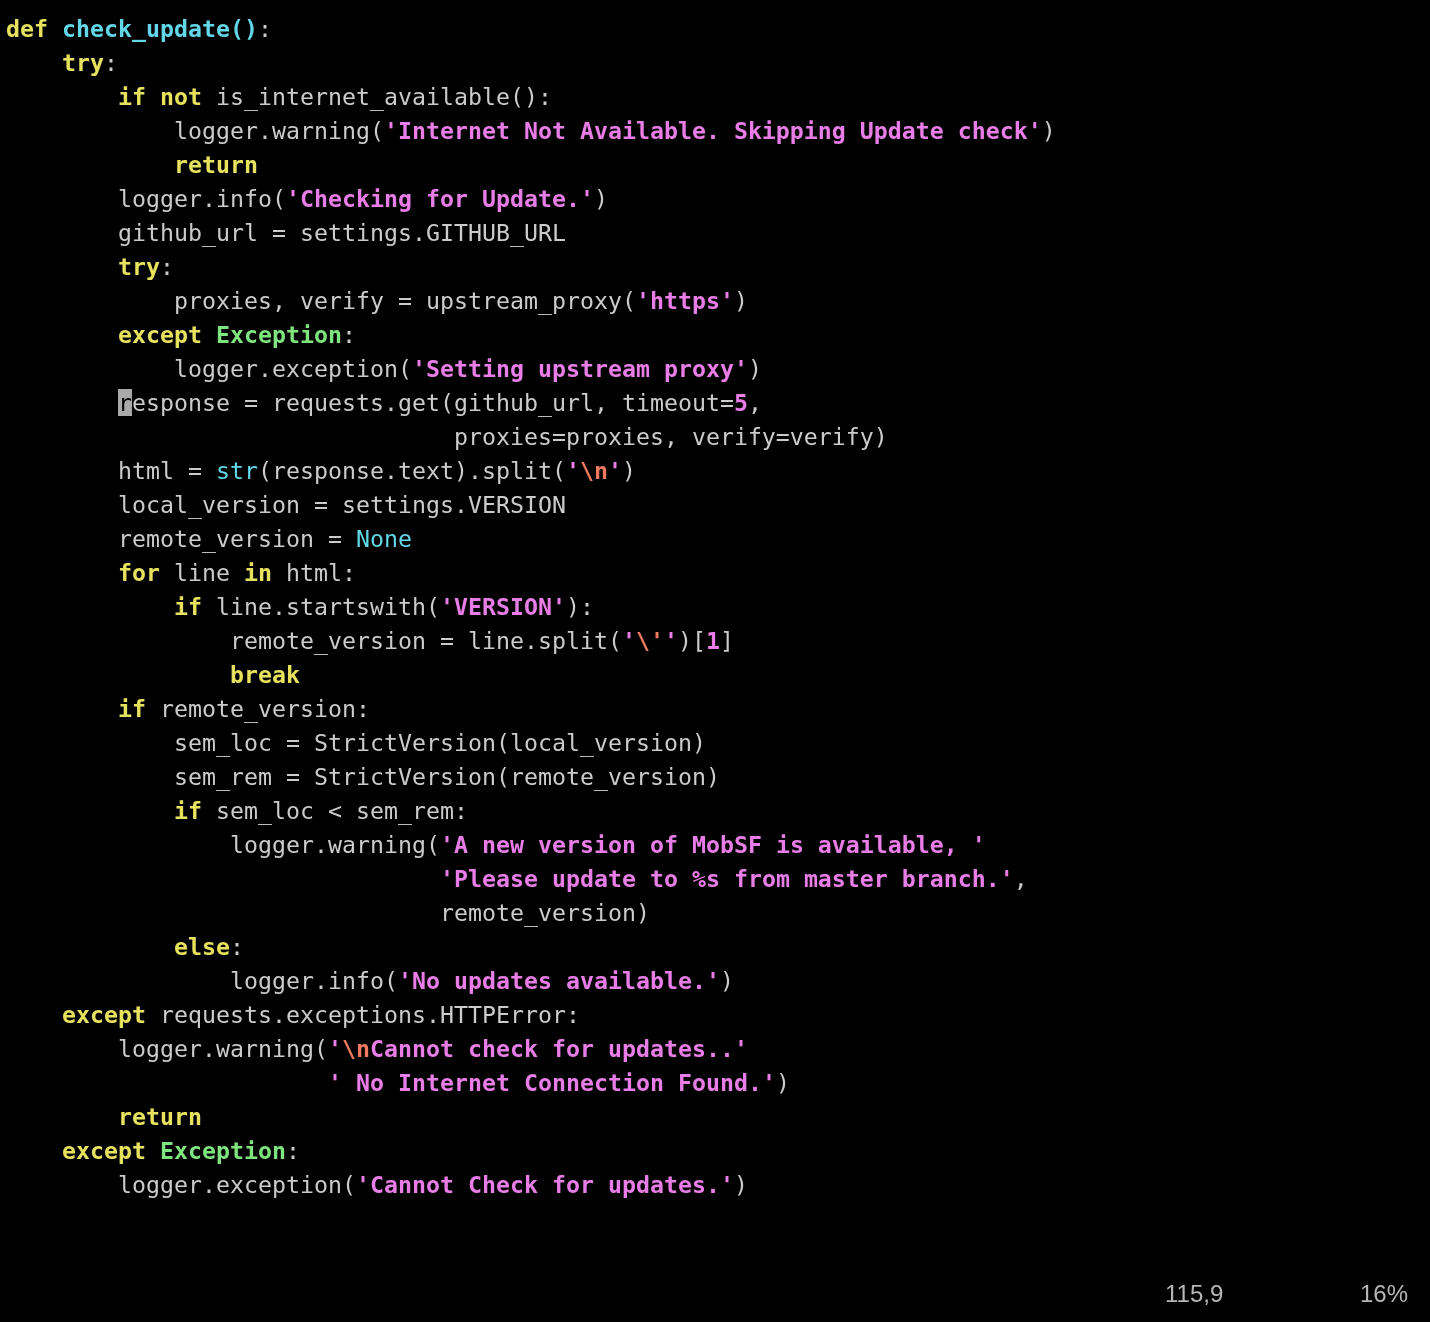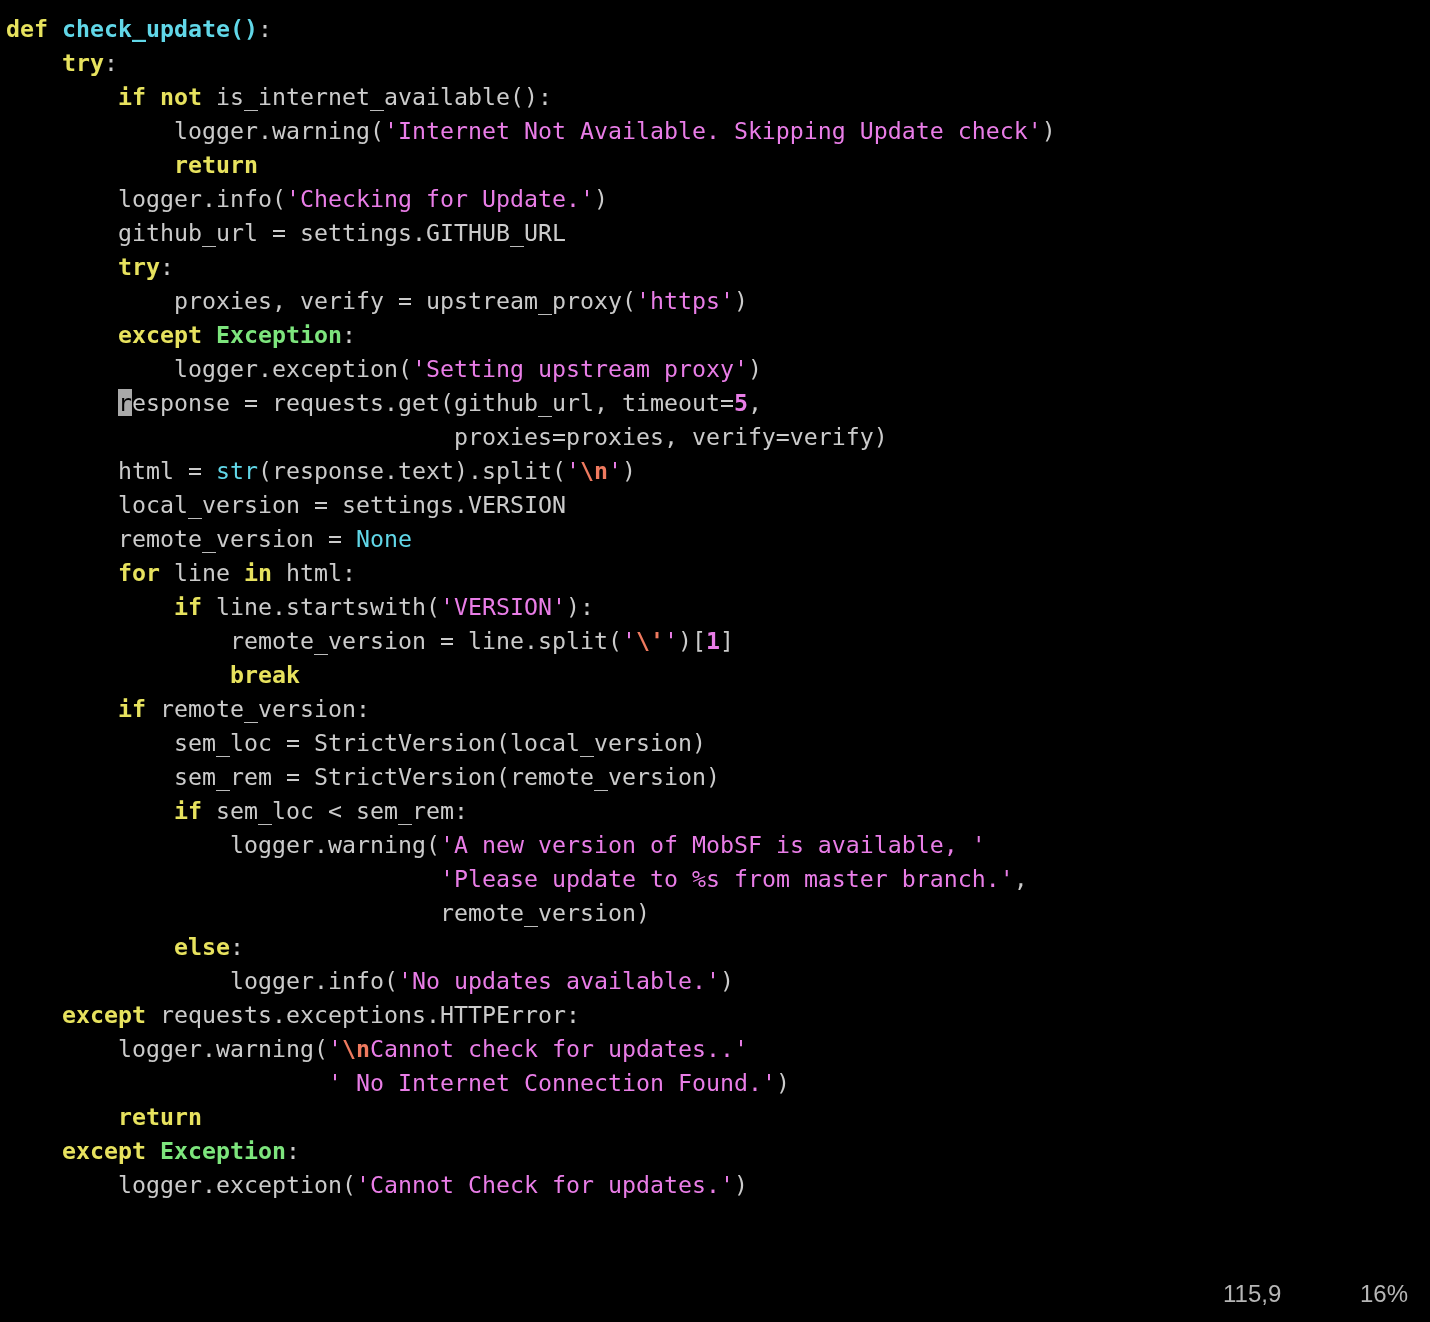--- a/index.html
+++ b/index.html
@@ -23,34 +23,34 @@
     line-height: 34px;
     font-weight: 400;
     color: var(--text, #cbcbcb);
     white-space: pre;
   }
   .line { height: 34px; white-space: pre; }
   .tok-p { color: var(--text); }
   .tok-k { color: var(--keyword);  font-weight: 700; }
   .tok-f { color: var(--function); font-weight: 700; }
   .tok-b { color: var(--builtin);  font-weight: 400; }
-  .tok-s { color: var(--string);   font-weight: 400; }
+  .tok-s { color: var(--string);   font-weight: 700; }
   .tok-n { color: var(--number);   font-weight: 700; }
   .tok-x { color: var(--exception);font-weight: 700; text-align: center; }
   .tok-e { color: var(--escape);   font-weight: 700; }
   .tok-c { background: var(--cursor_bg, #a9a9a9); color: var(--cursor_text, #000000); }
   .ruler {
     position: absolute;
     top: 1280px; left: 0;
     width: 100%; height: 34px;
     font-family: "Liberation Sans", sans-serif;
     font-size: 24px;
     color: var(--ruler_text, #b6b6b6);
   }
-  .ruler-pos { position: absolute; left: 1223px; top: 0; }
+  .ruler-pos { position: absolute; left: 1165px; top: 0; }
   .ruler-pct { position: absolute; left: 1360px; top: 0; }
 </style>
 </head>
 <body>
 
 <div class="editor">
   <pre class="code"><div class="line"><span class="tok-k">def</span><span class="tok-p"> </span><span class="tok-f">check_update()</span><span class="tok-p">:</span></div><div class="line"><span class="tok-p">    </span><span class="tok-k">try</span><span class="tok-p">:</span></div><div class="line"><span class="tok-p">        </span><span class="tok-k">if</span><span class="tok-p"> </span><span class="tok-k">not</span><span class="tok-p"> is_internet_available():</span></div><div class="line"><span class="tok-p">            logger.warning(</span><span class="tok-s">'Internet Not Available. Skipping Update check'</span><span class="tok-p">)</span></div><div class="line"><span class="tok-p">            </span><span class="tok-k">return</span></div><div class="line"><span class="tok-p">        logger.info(</span><span class="tok-s">'Checking for Update.'</span><span class="tok-p">)</span></div><div class="line"><span class="tok-p">        github_url = settings.GITHUB_URL</span></div><div class="line"><span class="tok-p">        </span><span class="tok-k">try</span><span class="tok-p">:</span></div><div class="line"><span class="tok-p">            proxies, verify = upstream_proxy(</span><span class="tok-s">'https'</span><span class="tok-p">)</span></div><div class="line"><span class="tok-p">        </span><span class="tok-k">except</span><span class="tok-p"> </span><span class="tok-x">Exception</span><span class="tok-p">:</span></div><div class="line"><span class="tok-p">            logger.exception(</span><span class="tok-s">'Setting upstream proxy'</span><span class="tok-p">)</span></div><div class="line"><span class="tok-p">        </span><span class="tok-c">r</span><span class="tok-p">esponse = requests.get(github_url, timeout=</span><span class="tok-n">5</span><span class="tok-p">,</span></div><div class="line"><span class="tok-p">                                proxies=proxies, verify=verify)</span></div><div class="line"><span class="tok-p">        html = </span><span class="tok-b">str</span><span class="tok-p">(response.text).split(</span><span class="tok-s">'</span><span class="tok-e">\n</span><span class="tok-s">'</span><span class="tok-p">)</span></div><div class="line"><span class="tok-p">        local_version = settings.VERSION</span></div><div class="line"><span class="tok-p">        remote_version = </span><span class="tok-b">None</span></div><div class="line"><span class="tok-p">        </span><span class="tok-k">for</span><span class="tok-p"> line </span><span class="tok-k">in</span><span class="tok-p"> html:</span></div><div class="line"><span class="tok-p">            </span><span class="tok-k">if</span><span class="tok-p"> line.startswith(</span><span class="tok-s">'VERSION'</span><span class="tok-p">):</span></div><div class="line"><span class="tok-p">                remote_version = line.split(</span><span class="tok-s">'</span><span class="tok-e">\'</span><span class="tok-s">'</span><span class="tok-p">)[</span><span class="tok-n">1</span><span class="tok-p">]</span></div><div class="line"><span class="tok-p">                </span><span class="tok-k">break</span></div><div class="line"><span class="tok-p">        </span><span class="tok-k">if</span><span class="tok-p"> remote_version:</span></div><div class="line"><span class="tok-p">            sem_loc = StrictVersion(local_version)</span></div><div class="line"><span class="tok-p">            sem_rem = StrictVersion(remote_version)</span></div><div class="line"><span class="tok-p">            </span><span class="tok-k">if</span><span class="tok-p"> sem_loc &lt; sem_rem:</span></div><div class="line"><span class="tok-p">                logger.warning(</span><span class="tok-s">'A new version of MobSF is available, '</span></div><div class="line"><span class="tok-p">                               </span><span class="tok-s">'Please update to %s from master branch.'</span><span class="tok-p">,</span></div><div class="line"><span class="tok-p">                               remote_version)</span></div><div class="line"><span class="tok-p">            </span><span class="tok-k">else</span><span class="tok-p">:</span></div><div class="line"><span class="tok-p">                logger.info(</span><span class="tok-s">'No updates available.'</span><span class="tok-p">)</span></div><div class="line"><span class="tok-p">    </span><span class="tok-k">except</span><span class="tok-p"> requests.exceptions.HTTPError:</span></div><div class="line"><span class="tok-p">        logger.warning(</span><span class="tok-s">'</span><span class="tok-e">\n</span><span class="tok-s">Cannot check for updates..'</span></div><div class="line"><span class="tok-p">                       </span><span class="tok-s">' No Internet Connection Found.'</span><span class="tok-p">)</span></div><div class="line"><span class="tok-p">        </span><span class="tok-k">return</span></div><div class="line"><span class="tok-p">    </span><span class="tok-k">except</span><span class="tok-p"> </span><span class="tok-x">Exception</span><span class="tok-p">:</span></div><div class="line"><span class="tok-p">        logger.exception(</span><span class="tok-s">'Cannot Check for updates.'</span><span class="tok-p">)</span></div></pre>
   <div class="ruler">
     <span class="ruler-pos">115,9</span>
     <span class="ruler-pct">16%</span>

